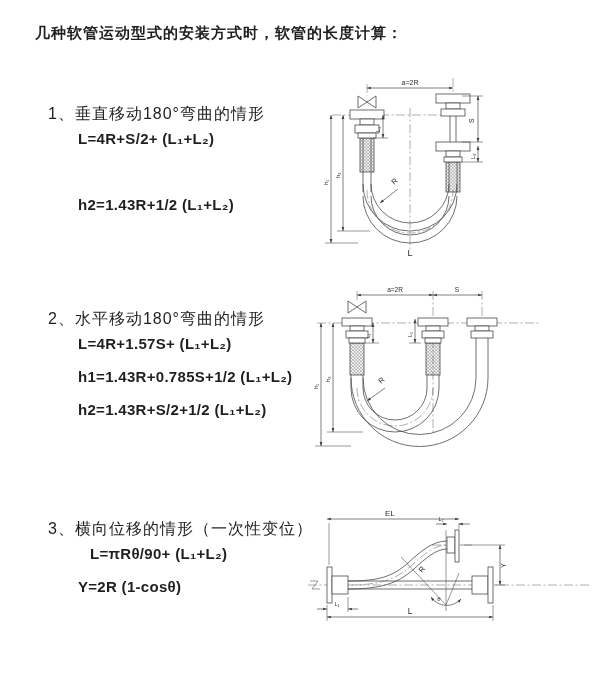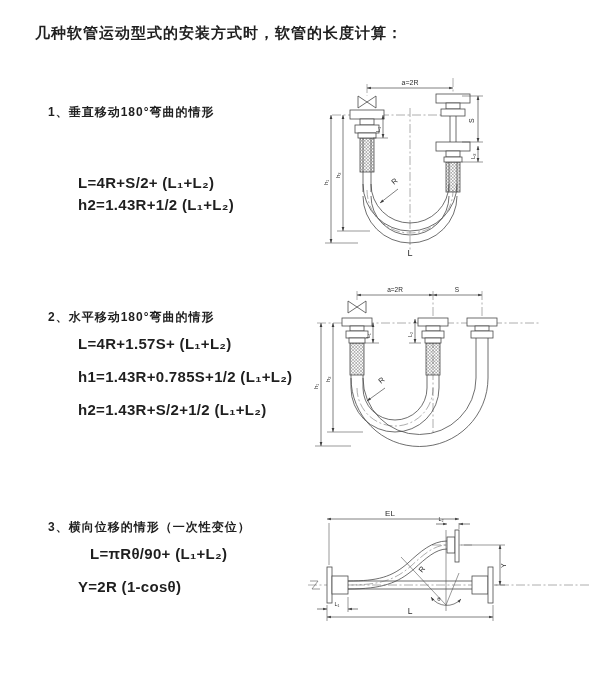--- a/index.html
+++ b/index.html
@@ -3,41 +3,41 @@
 <meta charset="utf-8">
 <style>
   html,body{margin:0;padding:0;background:#fff;}
   #page{
     position:relative;width:600px;height:675px;background:#ffffff;
     font-family:"Liberation Sans","DejaVu Sans",sans-serif;color:#1f1f1f;overflow:hidden;
   }
   .title{
     position:absolute;left:35px;top:24px;font-size:15px;font-weight:700;letter-spacing:1px;
   }
-  .sec-heading{position:absolute;font-size:12px;font-weight:700;letter-spacing:1px;white-space:nowrap;}
+  .sec-heading{position:absolute;font-size:16px;font-weight:400;letter-spacing:1px;white-space:nowrap;}
   .formula{position:absolute;font-size:15px;font-weight:600;letter-spacing:.3px;white-space:nowrap;}
   .diagram{position:absolute;}
   svg{display:block;}
   svg text{font-family:"Liberation Sans","DejaVu Sans",sans-serif;fill:#2b2b2b;}
   .ln{stroke:#4a4a4a;stroke-width:.8;fill:none;}
   .thin{stroke:#555;stroke-width:.6;fill:none;}
   .cl{stroke:#6a6a6a;stroke-width:.55;fill:none;stroke-dasharray:9 2.5 2 2.5;}
   .dim{stroke:#3d3d3d;stroke-width:.65;fill:none;}
   .fit{fill:#ffffff;stroke:#4a4a4a;stroke-width:.8;}
   .hatch{stroke:#4a4a4a;stroke-width:.8;}
 </style>
 </head>
 <body>
 
 <div id="page">
 
   <div class="title">几种软管运动型式的安装方式时，软管的长度计算：</div>
 
   <div class="sec-heading" style="left:48px;top:104px;">1、垂直移动180°弯曲的情形</div>
-  <div class="formula" style="left:78px;top:130px;margin-top:44px;">L=4R+S/2+ (L₁+L₂)</div>
+  <div class="formula" style="left:78px;top:130px;">L=4R+S/2+ (L₁+L₂)</div>
   <div class="formula" style="left:78px;top:196px;">h2=1.43R+1/2 (L₁+L₂)</div>
 
   <div class="sec-heading" style="left:48px;top:309px;">2、水平移动180°弯曲的情形</div>
   <div class="formula" style="left:78px;top:335px;">L=4R+1.57S+ (L₁+L₂)</div>
   <div class="formula" style="left:78px;top:368px;">h1=1.43R+0.785S+1/2 (L₁+L₂)</div>
   <div class="formula" style="left:78px;top:401px;">h2=1.43R+S/2+1/2 (L₁+L₂)</div>
 
   <div class="sec-heading" style="left:48px;top:519px;">3、横向位移的情形（一次性变位）</div>
   <div class="formula" style="left:90px;top:545px;text-align:center;">L=πRθ/90+ (L₁+L₂)</div>
   <div class="formula" style="left:78px;top:578px;">Y=2R (1-cosθ)</div>

